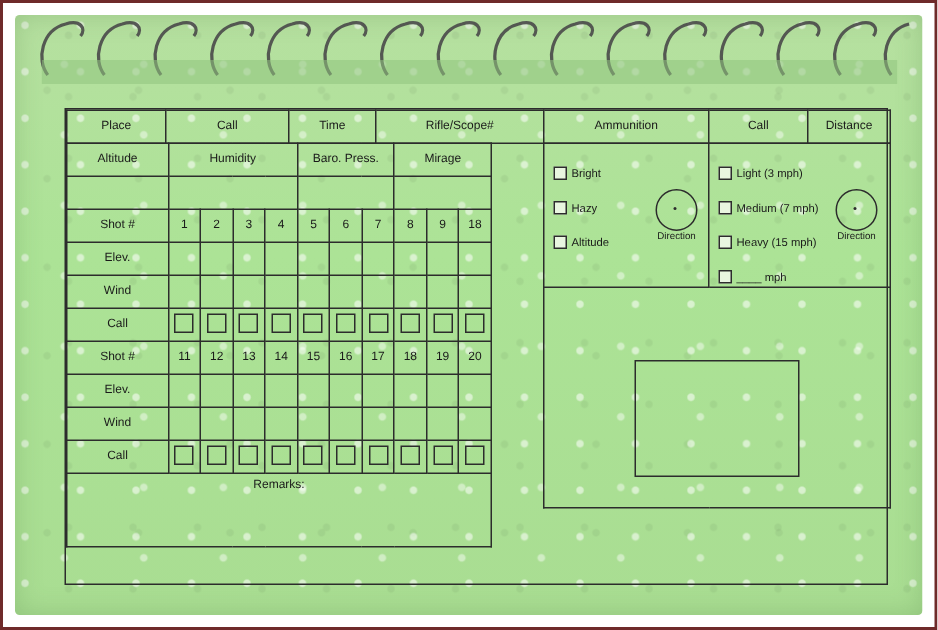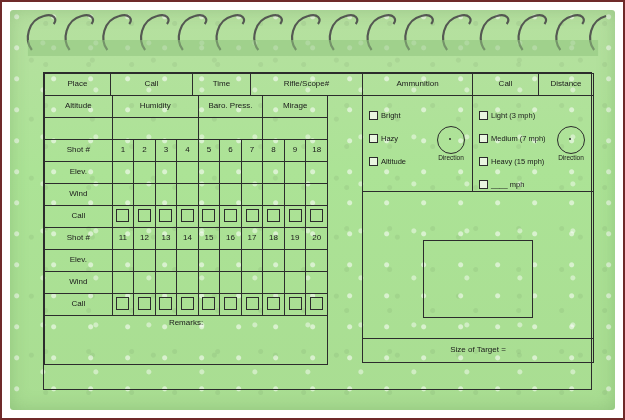--- a/index.html
+++ b/index.html
@@ -424,21 +424,18 @@
             </div>
           </td>
         </tr>
 
         <tr>
           <td colspan="2" style="height:146px; padding:0;">
             <div class="targetbox" style="margin-top:28px;"></div>
           </td>
         </tr>
 
-        <tr>
-          <td class="lbl" colspan="2" style="height:23px;">Size of Target =</td>
-        </tr>
       </tbody>
         </table>
 
     </div>
   </div>
 </div>
 
 </body></html>

